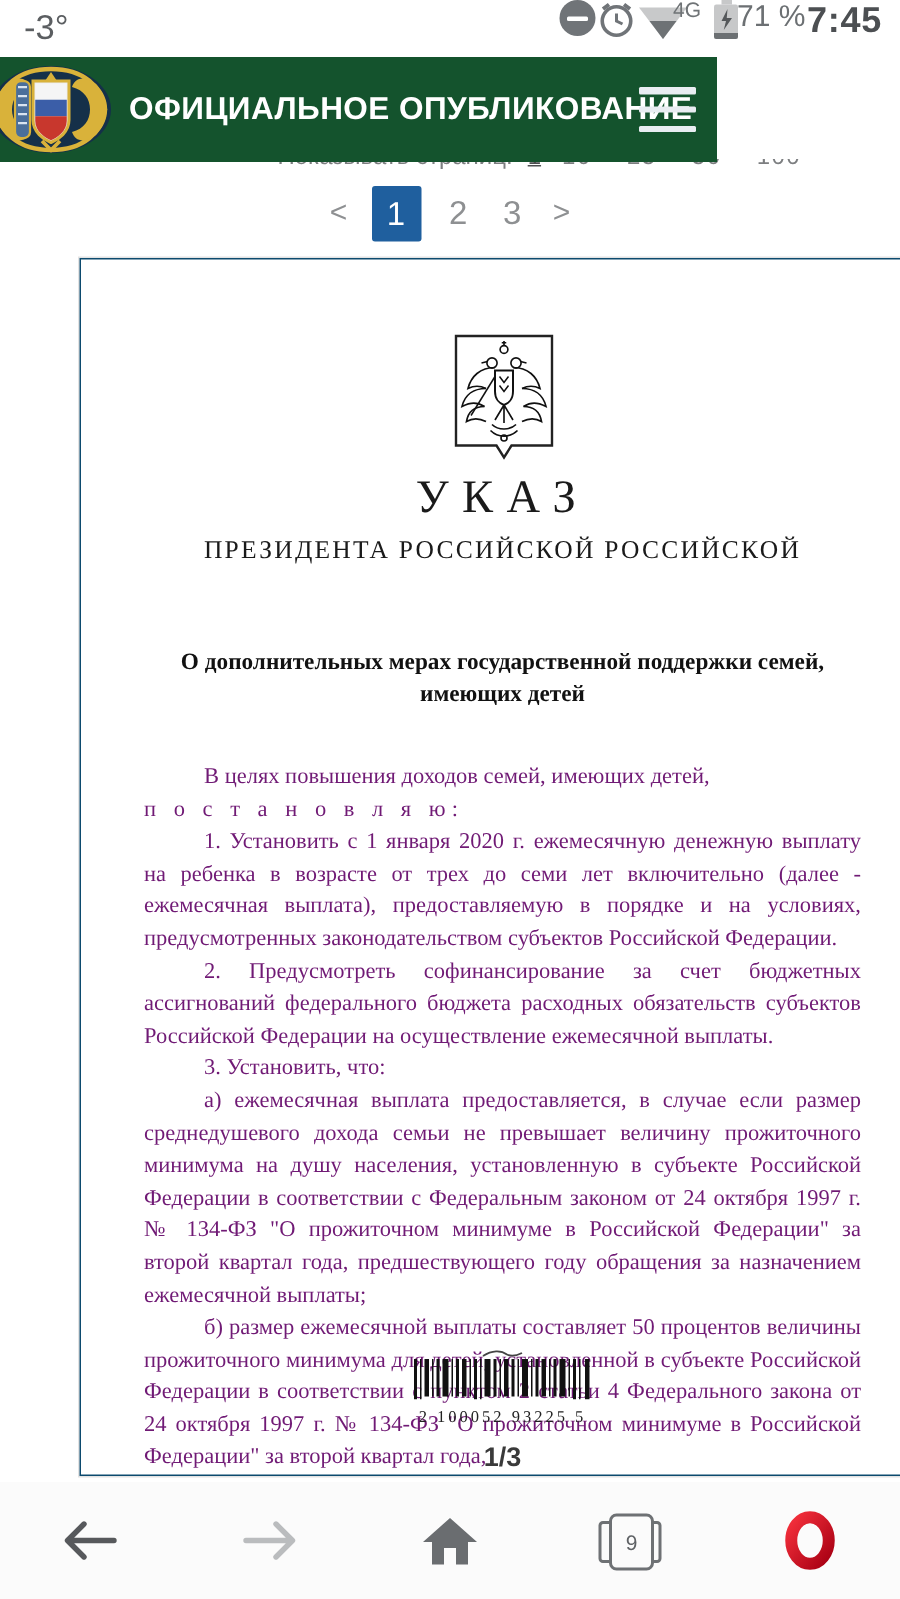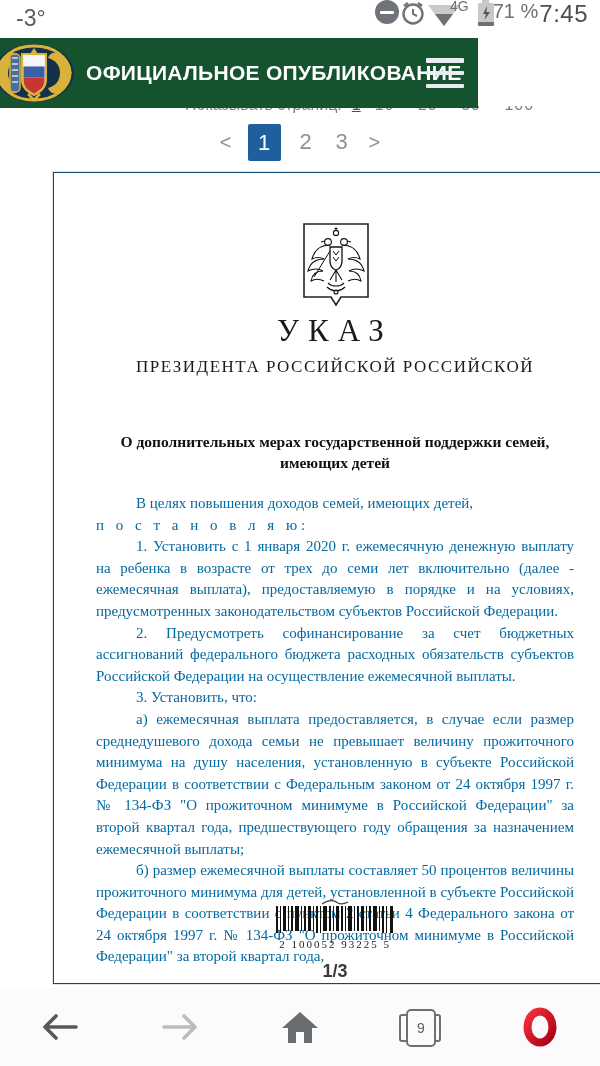--- a/index.html
+++ b/index.html
@@ -13,21 +13,21 @@
   .dnd{width:24px;height:24px;border-radius:50%;background:#707478;position:relative;}
   .dnd::after{content:"";position:absolute;left:5px;top:10.5px;width:14px;height:3.5px;background:#fff;border-radius:1px;}
   .clock-ic{width:26px;height:26px;}
   .wifi-wrap{position:relative;width:40px;height:28px;}
   .fourg{position:absolute;right:-2px;top:-2px;font-size:14px;color:#6f7376;}
   .batt{position:relative;width:16px;height:26px;margin-left:10px;}
   .batt .cap{position:absolute;left:4.5px;top:0;width:7px;height:3px;background:#c7c8c9;}
   .batt .bodyb{position:absolute;left:0;top:3px;width:16px;height:23px;background:#c7c8c9;border-radius:1.5px;}
   .batt .lvl{position:absolute;left:0;bottom:0;width:16px;height:4px;background:#6c7073;border-radius:0 0 1.5px 1.5px;}
   .pct{font-size:20px;color:#6c7073;margin-left:-2px;}
-  .time{font-size:24px;font-weight:normal;color:#4c4f52;letter-spacing:.5px;}
+  .time{font-size:24px;font-weight:bold;color:#4c4f52;letter-spacing:.5px;}
 
   
   .appbar{position:absolute;left:0;top:38px;width:478px;height:70px;background:#14532d;z-index:5;
           display:flex;align-items:center;}
   .fso-logo{position:absolute;left:-8px;top:4px;width:84px;height:62px;}
   .appbar-title{position:absolute;left:86px;top:0;height:70px;display:flex;align-items:center;
                 color:#fff;font-size:21px;font-weight:bold;letter-spacing:.3px;}
   .hamburger{position:absolute;right:14px;top:20px;width:38px;height:30px;display:flex;
              flex-direction:column;justify-content:space-between;cursor:pointer;}
   .hamburger span{display:block;height:4.5px;background:#e9edf2;border-radius:1px;}
@@ -50,22 +50,22 @@
   
   .docpage{position:absolute;left:18px;top:172px;width:562px;height:810px;background:#fff;
            border:1px solid #0c4a6e;box-shadow:0 0 0 1px #e3e3e3;margin-left:35px;}
   .coat{position:absolute;left:246px;top:48px;width:72px;height:88px;}
   .doc-kind{position:absolute;left:0;top:140px;width:562px;text-align:center;
             font-family:"Liberation Serif",serif;font-size:31px;letter-spacing:9px;color:#1a1a1a;}
   .doc-auth{position:absolute;left:0;top:184px;width:562px;text-align:center;
             font-family:"Liberation Serif",serif;font-size:17px;letter-spacing:1.5px;color:#1a1a1a;}
   .doc-title{position:absolute;left:60px;top:258px;width:442px;text-align:center;
              font-family:"Liberation Serif",serif;font-weight:bold;font-size:15.5px;line-height:21px;color:#111;}
-  .doc-body{position:absolute;left:42px;top:320px;width:478px;
-            font-family:"Liberation Serif",serif;font-size:15px;line-height:21.6px;color:#0369a1;
+  .doc-body{position:absolute;left:42px;top:335px;width:478px;
+            font-family:"Liberation Serif",serif;font-size:15px;line-height:21.6px;color:#701a75;
             text-align:justify;}
   .doc-body p{margin:0;text-indent:40px;}
   .spaced{letter-spacing:4px;display:block;text-indent:0;}
   .barcode-wrap{position:absolute;left:0;top:726px;width:562px;text-align:center;}
   .barcode-squig{display:block;margin:0 auto;}
   .barcode-digits{font-family:"Liberation Serif",serif;font-size:11px;color:#222;letter-spacing:2px;margin-top:1px;}
   .page-indicator{position:absolute;left:0;top:788px;width:562px;text-align:center;
                   font-size:18px;font-weight:bold;color:#3a3a3a;}
 
   

